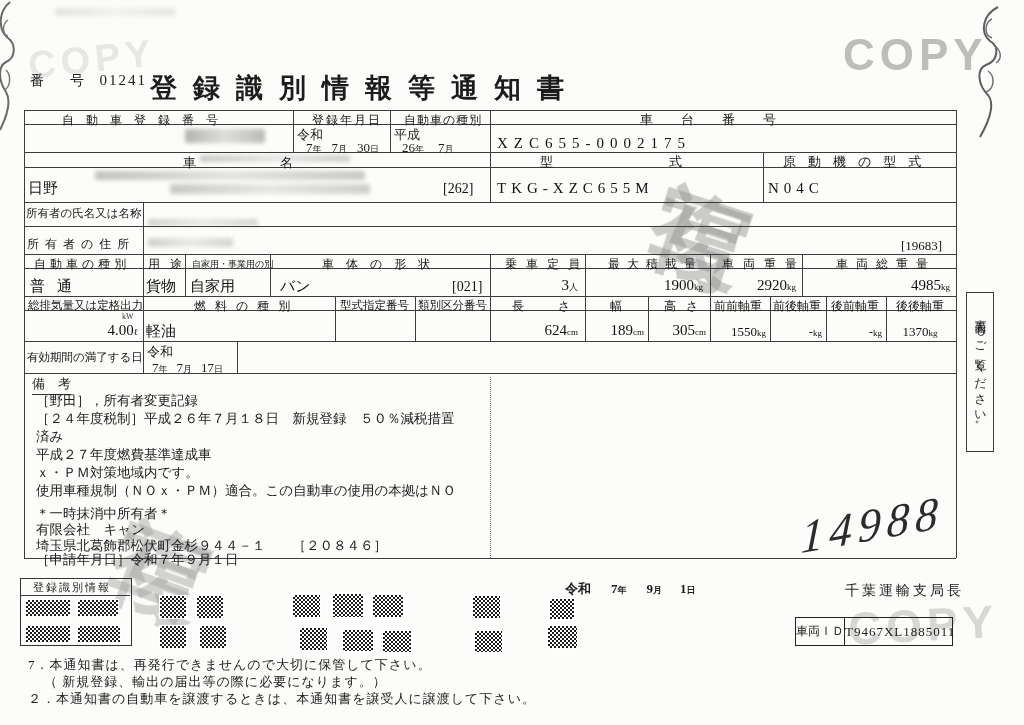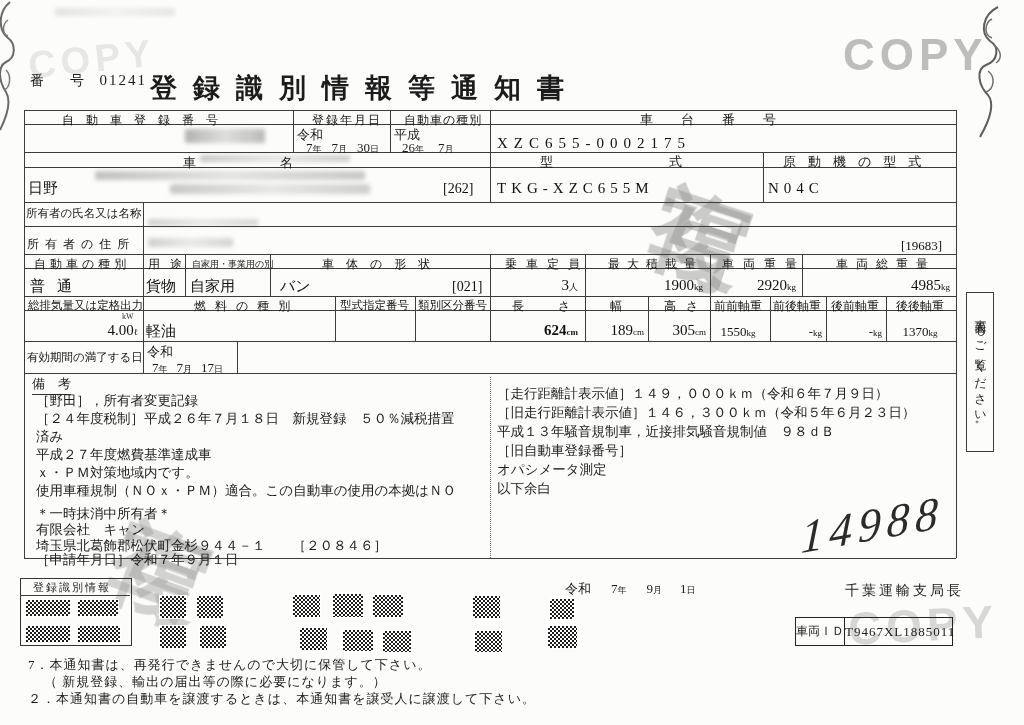--- a/index.html
+++ b/index.html
@@ -164,30 +164,30 @@
   <div class="lbl" style="left:714px;top:298px;font-size:12px;">前前軸重</div>
   <div class="lbl" style="left:773px;top:298px;font-size:12px;">前後軸重</div>
   <div class="lbl" style="left:831px;top:298px;font-size:12px;">後前軸重</div>
   <div class="lbl" style="left:896px;top:298px;font-size:12px;">後後軸重</div>
 
   <div class="abs" style="left:122px;top:312px;font-size:8px;color:#333;">kW</div>
   <div class="val num" style="left:58px;top:322px;width:80px;">
     <span>4.00</span><span class="u">ℓ</span>
   </div>
   <div class="val" style="left:146px;top:322px;">軽油</div>
-  <div class="val num" style="left:500px;top:322px;width:78px;font-weight:bold;">
+  <div class="val num" style="left:500px;top:322px;width:78px;">
     <span>624</span><span class="u">cm</span>
   </div>
   <div class="val num" style="left:590px;top:322px;width:54px;">
     <span>189</span><span class="u">cm</span>
   </div>
   <div class="val num" style="left:652px;top:322px;width:54px;">
     <span>305</span><span class="u">cm</span>
   </div>
-  <div class="val num" style="left:710px;top:324px;width:56px;font-size:13px;text-align:center;">
+  <div class="val num" style="left:710px;top:324px;width:56px;font-size:13px;">
     <span>1550</span><span class="u">kg</span>
   </div>
   <div class="val num" style="left:770px;top:324px;width:52px;font-size:13px;">
     <span>-</span><span class="u">kg</span>
   </div>
   <div class="val num" style="left:828px;top:324px;width:54px;font-size:13px;">
     <span>-</span><span class="u">kg</span>
   </div>
   <div class="val num" style="left:890px;top:324px;width:60px;font-size:13px;text-align:center;">
     <span>1370</span><span class="u">kg</span>
@@ -208,28 +208,20 @@
     <div class="remark-line">済み</div>
     <div class="remark-line">平成２７年度燃費基準達成車</div>
     <div class="remark-line">ｘ・ＰＭ対策地域内です。</div>
     <div class="remark-line">使用車種規制（ＮＯｘ・ＰＭ）適合。この自動車の使用の本拠はＮＯ</div>
   </div>
   <div class="abs" style="left:36px;top:505px;">
     <div class="remark-line" style="height:16px;">＊一時抹消中所有者＊</div>
     <div class="remark-line" style="height:16px;">有限会社　キャン</div>
     <div class="remark-line" style="height:14px;">埼玉県北葛飾郡松伏町金杉９４４－１　　［２０８４６］</div>
     <div class="remark-line" style="height:14px;">［申請年月日］令和７年９月１日</div>
-  </div>
-  <div class="abs" style="left:497px;top:385px;">
-    <div class="remark-line-r">［走行距離計表示値］１４９，０００ｋｍ（令和６年７月９日）</div>
-    <div class="remark-line-r">［旧走行距離計表示値］１４６，３００ｋｍ（令和５年６月２３日）</div>
-    <div class="remark-line-r">平成１３年騒音規制車，近接排気騒音規制値　９８ｄＢ</div>
-    <div class="remark-line-r">［旧自動車登録番号］</div>
-    <div class="remark-line-r">オパシメータ測定</div>
-    <div class="remark-line-r">以下余白</div>
   </div>
 
   <div class="abs" style="left:800px;top:498px;font-size:46px;font-style:italic;letter-spacing:6px;color:#2b2b2b;transform:rotate(-10deg) skewX(-12deg);">14988</div>
 
   <div class="abs" style="left:966px;top:292px;width:26px;height:158px;border:1px solid #3c3c3c;display:flex;align-items:center;justify-content:center;">
     <span class="vtext">裏面もご覧ください。</span>
   </div>
 
   <div class="abs" style="left:20px;top:578px;width:110px;height:66px;border:1px solid #333;"></div>
   <div class="abs" style="left:33px;top:580px;font-size:11px;letter-spacing:2px;">登録識別情報</div>
@@ -247,21 +239,21 @@
   <div class="qr" style="left:473px;top:596px;width:27px;height:22px;"></div>
   <div class="qr" style="left:550px;top:599px;width:24px;height:20px;"></div>
   <div class="qr" style="left:160px;top:626px;width:26px;height:22px;"></div>
   <div class="qr" style="left:200px;top:626px;width:26px;height:22px;"></div>
   <div class="qr" style="left:300px;top:628px;width:27px;height:22px;"></div>
   <div class="qr" style="left:343px;top:630px;width:30px;height:21px;"></div>
   <div class="qr" style="left:383px;top:631px;width:28px;height:21px;"></div>
   <div class="qr" style="left:475px;top:631px;width:27px;height:21px;"></div>
   <div class="qr" style="left:548px;top:626px;width:29px;height:22px;"></div>
 
-  <div class="abs" style="left:565px;top:579px;">
+  <div class="abs" style="left:565px;top:579px;font-weight:bold;">
     <span class="d">令和</span>
     <span class="d" style="margin-left:16px;">7</span><span class="u">年</span>
     <span class="d" style="margin-left:16px;">9</span><span class="u">月</span>
     <span class="d" style="margin-left:14px;">1</span><span class="u">日</span>
   </div>
   <div class="abs" style="left:845px;top:582px;font-size:14px;letter-spacing:3px;">千葉運輸支局長</div>
 
   <div class="abs" style="left:795px;top:617px;width:156px;height:27px;border:1.5px solid #222;display:flex;">
     <div style="width:48px;border-right:1.5px solid #222;font-size:12px;display:flex;align-items:center;justify-content:center;">車両ＩＤ</div>
     <div style="flex:1;font-size:13px;letter-spacing:1px;display:flex;align-items:center;justify-content:center;">T9467XL1885011</div>

